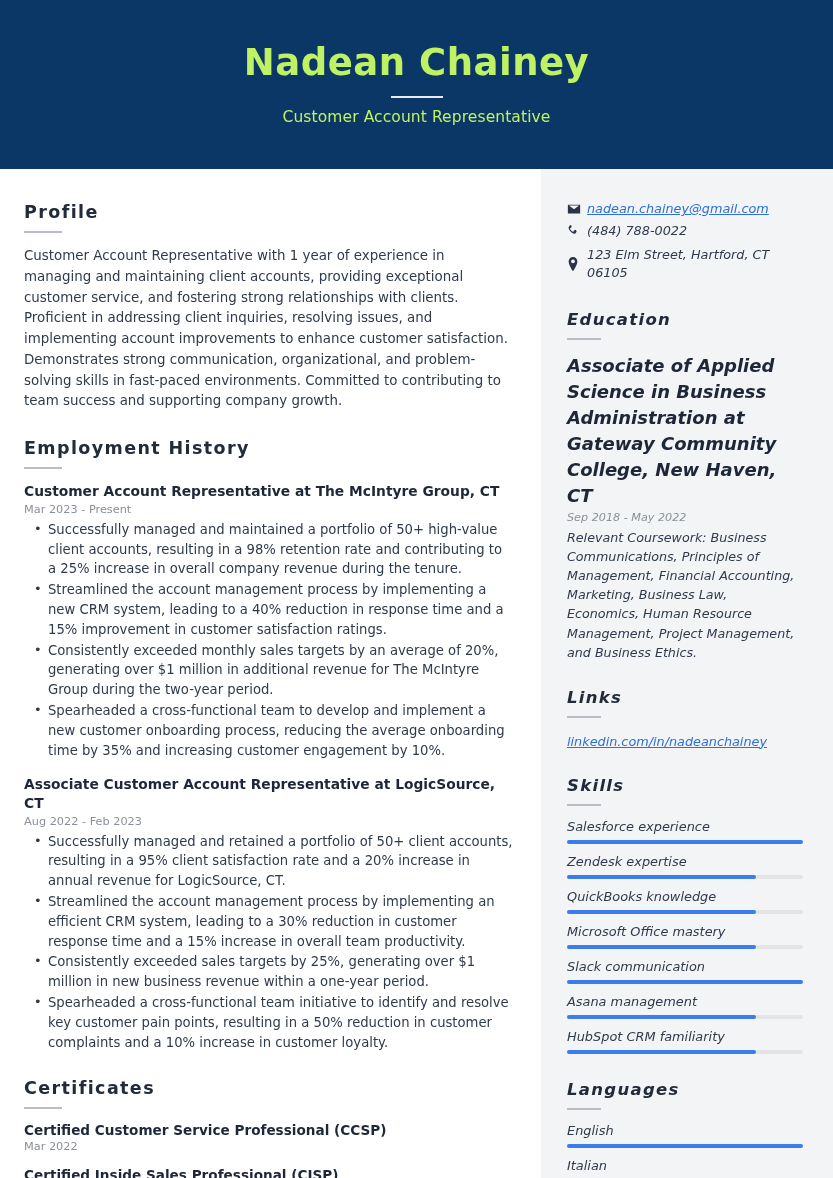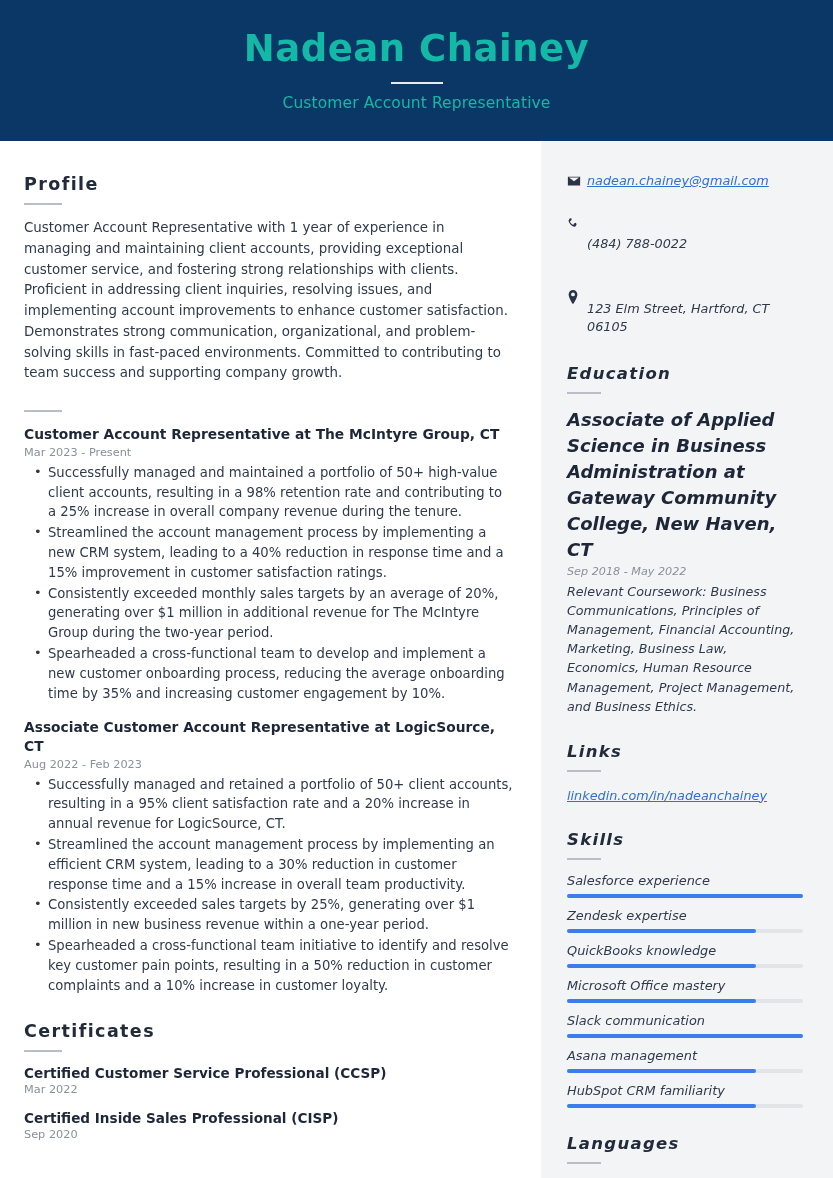--- a/index.html
+++ b/index.html
@@ -7,21 +7,21 @@
   body {
     font-family: "DejaVu Sans", sans-serif;
     background:#ffffff;
     color:#2a3446;
     -webkit-font-smoothing:antialiased;
   }
   .page { position:relative; width:833px; height:1178px; overflow:hidden; background:#fff; }
 
   
   .header {
-    height:141px; background:#0a3766; color:#14b8a6;
+    height:169px; background:#0a3766; color:#bef264;
     display:flex; flex-direction:column; align-items:center; justify-content:center;
   }
   .header-name {
     font-size:37px; font-weight:700; letter-spacing:.5px; line-height:1.1;
   }
   .header-rule { width:52px; height:2px; background:#fff; margin:12px 0 10px; opacity:.9; }
   .header-title { font-size:15.5px; font-weight:400; letter-spacing:.1px; }
 
   
   .body { display:flex; align-items:flex-start; height:1065px; }
@@ -59,21 +59,21 @@
   .cert:last-child { margin-bottom:0; }
   .cert-title { font-size:13.6px; font-weight:700; color:#1e2738; }
   .cert-date { font-size:11.3px; color:#8a9099; margin-top:2px; }
 
   
   .contact { margin-bottom:28px; }
   .contact-row { display:flex; align-items:center; margin-bottom:6px; }
   .contact-row:last-child { margin-bottom:0; }
   .c-icon { width:20px; flex:0 0 20px; display:flex; align-items:center; justify-content:flex-start; }
   .c-icon svg { fill:#2a3446; display:block; }
-  .c-text { font-size:12.8px; color:#2f3a4b; line-height:1.4;margin-top:41px; }
+  .c-text { font-size:12.8px; color:#2f3a4b; line-height:1.4; }
   .c-link { font-size:12.8px; color:#2f6fd8; text-decoration:underline; cursor:pointer; }
 
   
   .edu-title { font-size:18px; font-weight:700; color:#1e2738; line-height:1.45; }
   .edu-date { font-size:11.2px; color:#8a9099; margin-top:2px; margin-bottom:4px; }
   .edu-desc { font-size:12.7px; line-height:1.5; color:#2f3a4b; }
 
   .link-item { font-size:12.8px; color:#2f6fd8; text-decoration:underline; cursor:pointer; display:inline-block; }
 
   
@@ -98,20 +98,21 @@
 
     <div class="main">
 
       <div class="sec">
         <div class="sec-h">Profile</div>
         <div class="sec-rule"></div>
         <div class="para">Customer Account Representative with 1 year of experience in managing and maintaining client accounts, providing exceptional customer service, and fostering strong relationships with clients. Proficient in addressing client inquiries, resolving issues, and implementing account improvements to enhance customer satisfaction. Demonstrates strong communication, organizational, and problem-solving skills in fast-paced environments. Committed to contributing to team success and supporting company growth.</div>
       </div>
 
       <div class="sec">
+        <div class="sec-h">Employment History</div>
         <div class="sec-rule"></div>
         <div id="jobs">
             <div class="job">
               <div class="job-title">Customer Account Representative at The McIntyre Group, CT</div>
               <div class="job-date">Mar 2023 - Present</div>
               <ul class="bullets">
                 <li>Successfully managed and maintained a portfolio of 50+ high-value client accounts, resulting in a 98% retention rate and contributing to a 25% increase in overall company revenue during the tenure.</li>
                 <li>Streamlined the account management process by implementing a new CRM system, leading to a 40% reduction in response time and a 15% improvement in customer satisfaction ratings.</li>
                 <li>Consistently exceeded monthly sales targets by an average of 20%, generating over $1 million in additional revenue for The McIntyre Group during the two-year period.</li>
                 <li>Spearheaded a cross-functional team to develop and implement a new customer onboarding process, reducing the average onboarding time by 35% and increasing customer engagement by 10%.</li>

